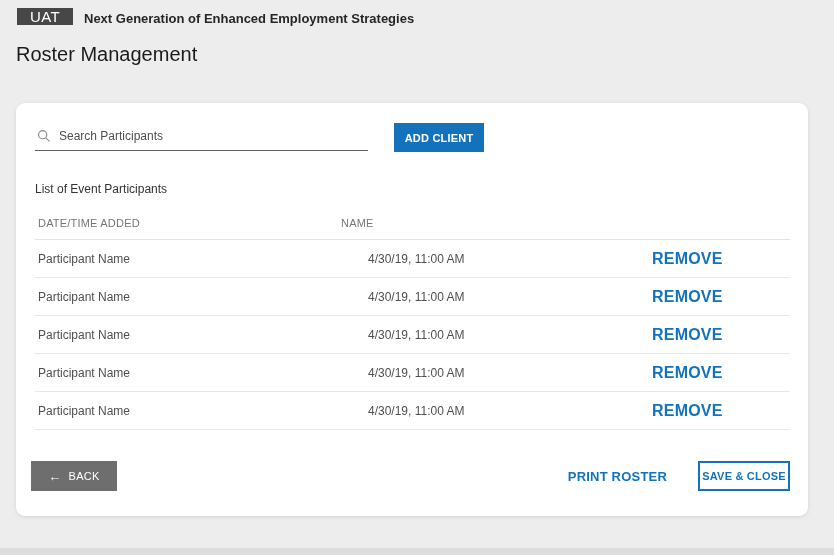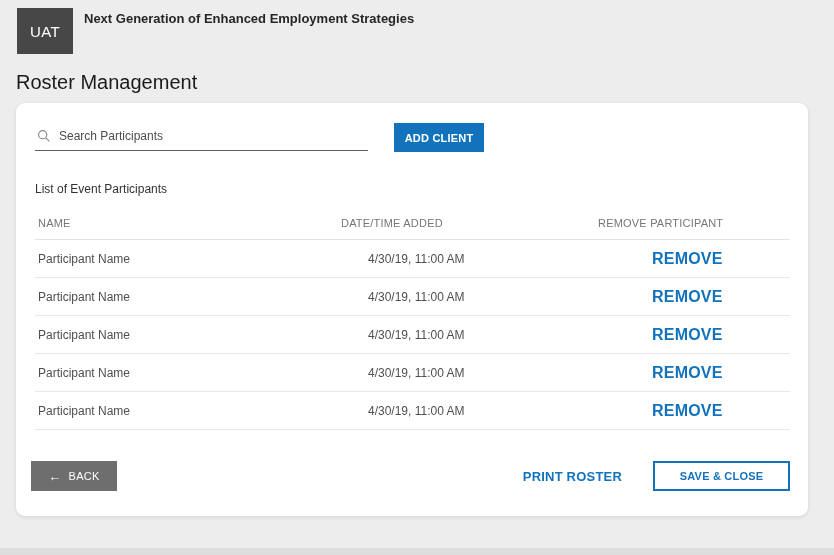--- a/index.html
+++ b/index.html
@@ -11,21 +11,21 @@
     color: #333;
   }
 
   
   .app-header {
     display: flex;
     align-items: flex-start;
     padding: 8px 0 0 17px;
   }
   .uat-badge {
-    width: 56px; height: 46px;
+    width: 56px; height: 17px;
     background: #474747;
     color: #fff;
     font-size: 15px;
     display: flex; align-items: center; justify-content: center;
     letter-spacing: 0.3px;
   }
   .app-title {
     font-size: 13px;
     font-weight: bold;
     color: #262626;
@@ -147,21 +147,21 @@
   .print-link {
     color: #1273BC;
     font-size: 13px;
     font-weight: 600;
     letter-spacing: 0.2px;
     text-decoration: none;
     cursor: pointer;
   }
   .btn-outline {
     margin-left: 31px;
-    width: 137px; height: 30px;
+    width: 92px; height: 30px;
     background: #fff;
     border: 2px solid #1273BC;
     color: #1273BC;
     font-family: "Liberation Sans", sans-serif;
     font-size: 11px;
     font-weight: 600;
     letter-spacing: 0.2px;
     cursor: pointer;
   }
 
@@ -192,23 +192,22 @@
       </svg>
       <input class="search-input" type="text" placeholder="Search Participants" style="">
     </div>
     <button class="btn-primary">ADD CLIENT</button>
   </div>
 
   <div class="list-caption">List of Event Participants</div>
 
   <div class="table">
     <div class="t-head">
+      <div class="cell">DATE/TIME ADDED</div>
       <div class="cell">NAME</div>
-      <div class="cell">DATE/TIME ADDED</div>
-      <div class="cell">REMOVE PARTICIPANT</div>
     </div>
 
     <div class="t-row">
       <div class="cell">Participant Name</div>
       <div class="cell">4/30/19, 11:00 AM</div>
       <div class="cell"><a class="remove-link">REMOVE</a></div>
     </div>
     <div class="t-row">
       <div class="cell">Participant Name</div>
       <div class="cell">4/30/19, 11:00 AM</div>

